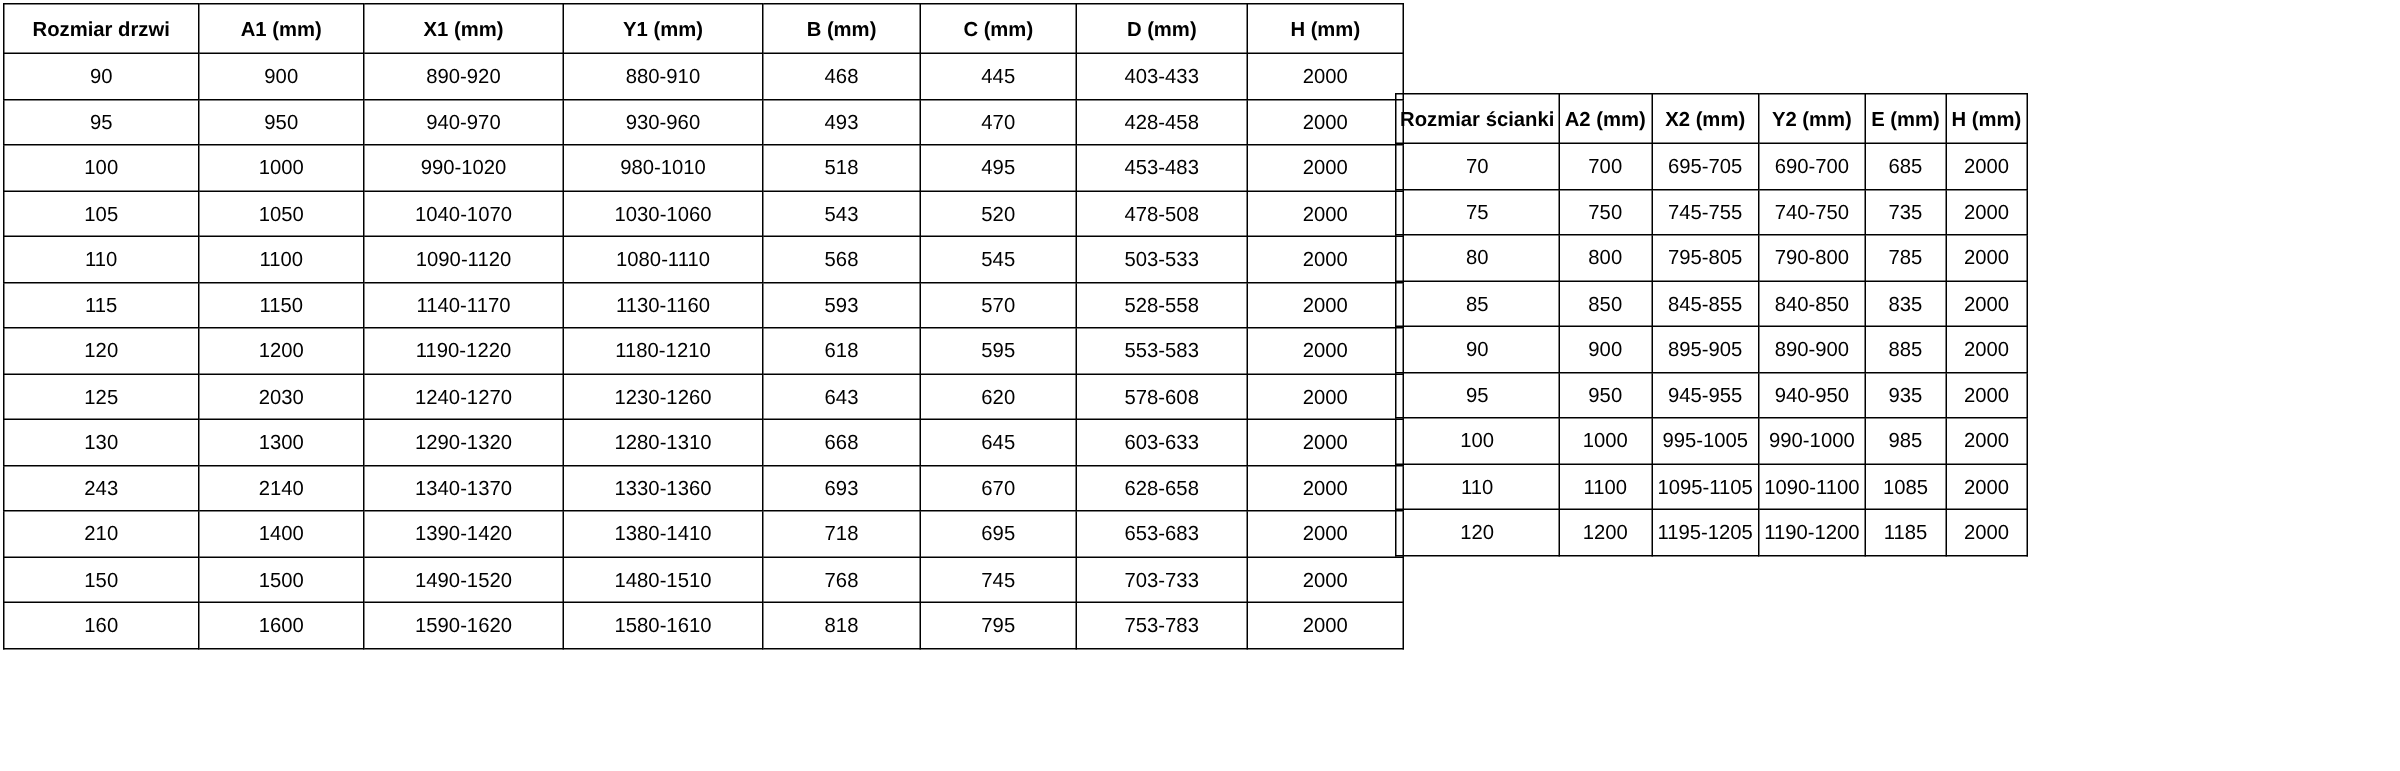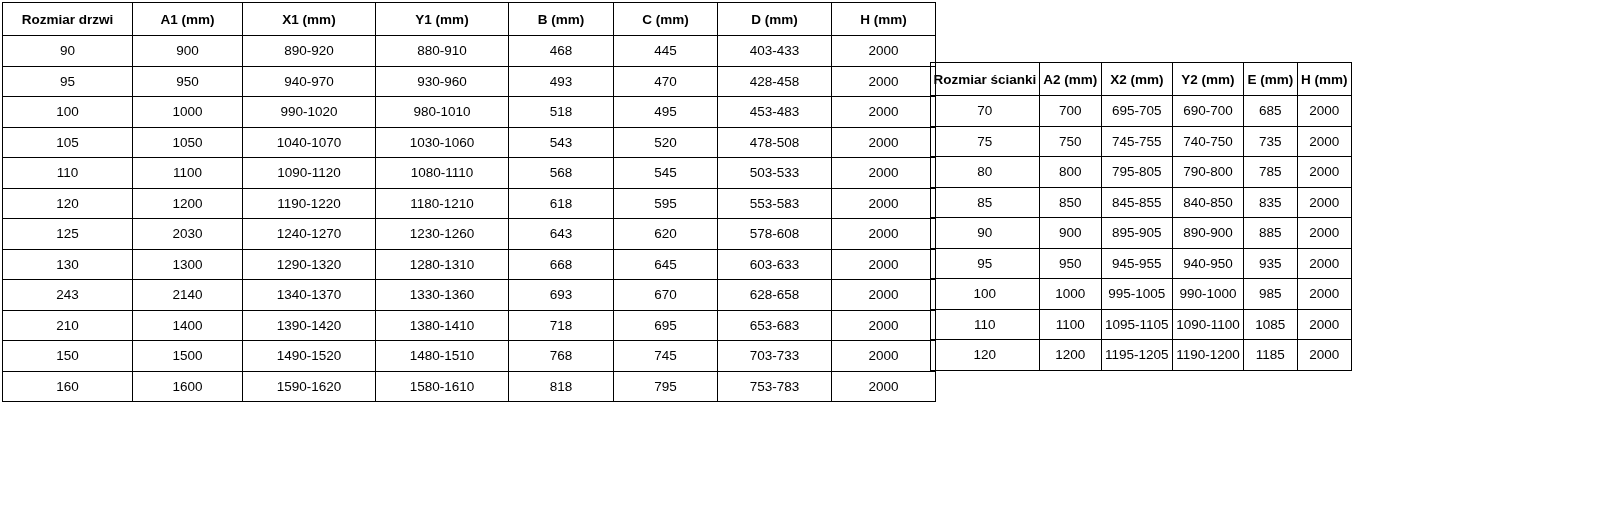--- a/index.html
+++ b/index.html
@@ -141,20 +141,30 @@
             <td>110</td>
             <td>1100</td>
             <td>1090-1120</td>
             <td>1080-1110</td>
             <td>568</td>
             <td>545</td>
             <td>503-533</td>
             <td>2000</td>
           </tr>
           <tr>
+            <td>115</td>
+            <td>1150</td>
+            <td>1140-1170</td>
+            <td>1130-1160</td>
+            <td>593</td>
+            <td>570</td>
+            <td>528-558</td>
+            <td>2000</td>
+          </tr>
+          <tr>
             <td>120</td>
             <td>1200</td>
             <td>1190-1220</td>
             <td>1180-1210</td>
             <td>618</td>
             <td>595</td>
             <td>553-583</td>
             <td>2000</td>
           </tr>
           <tr>

